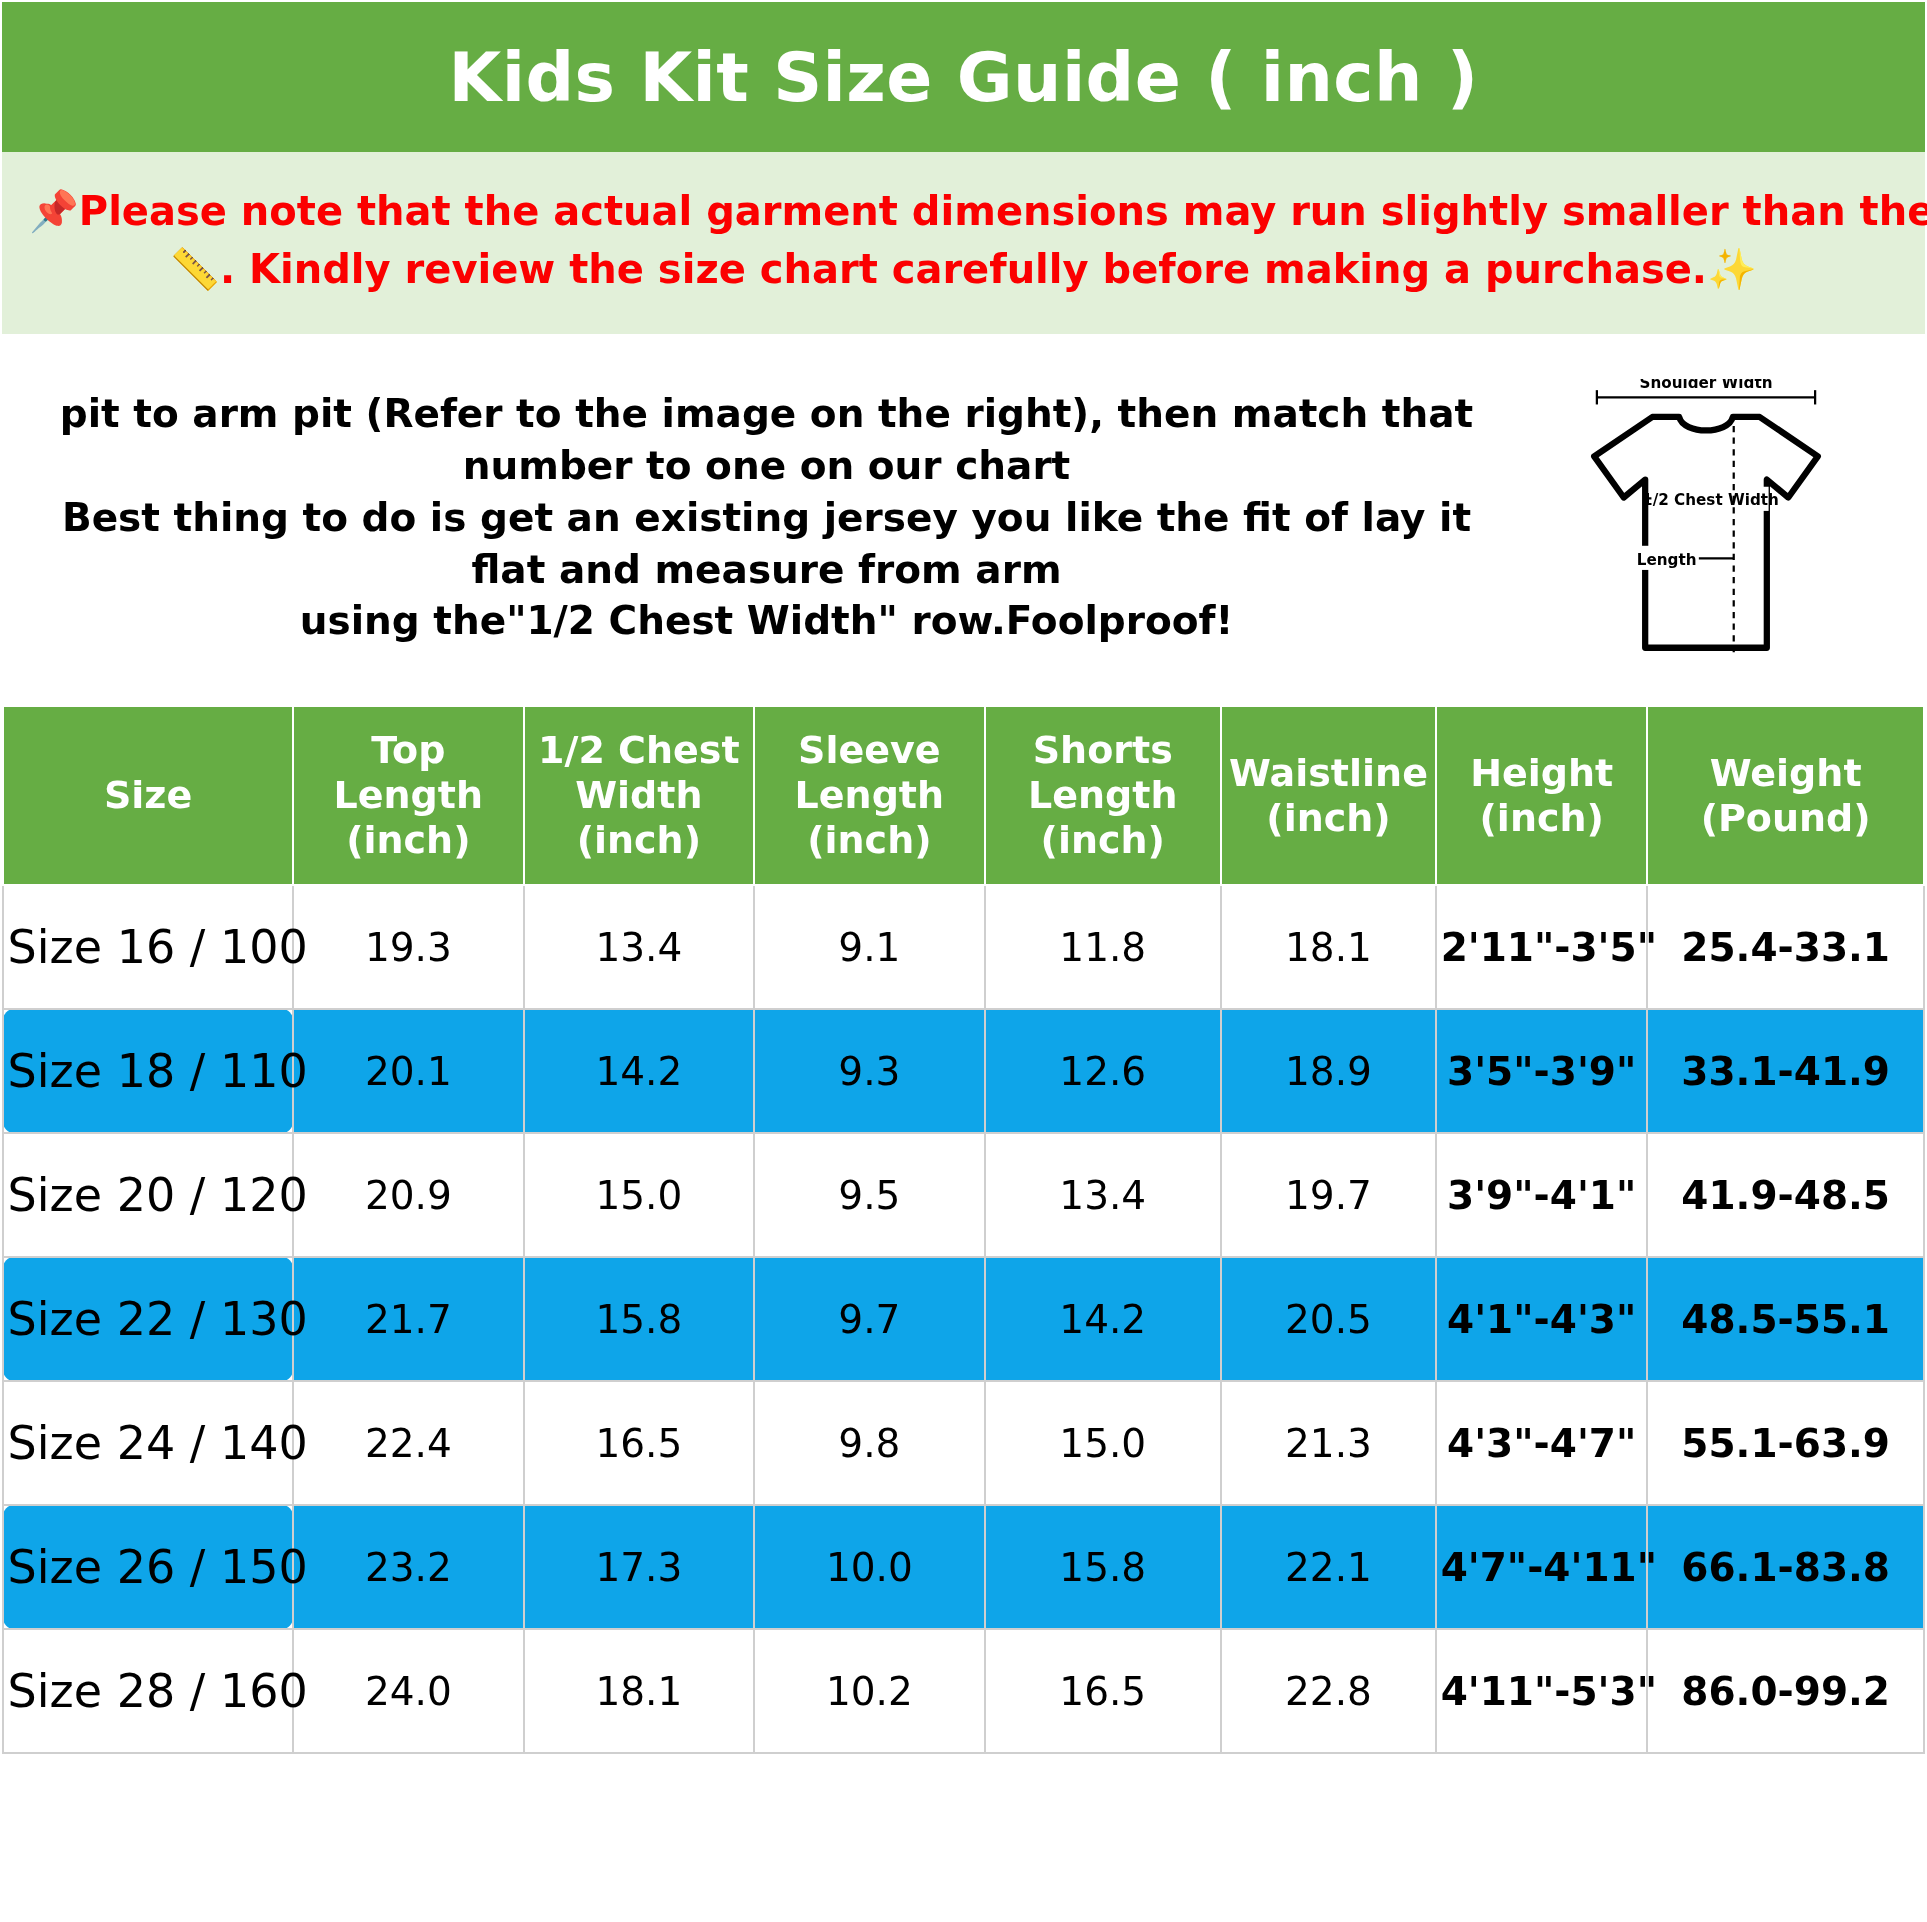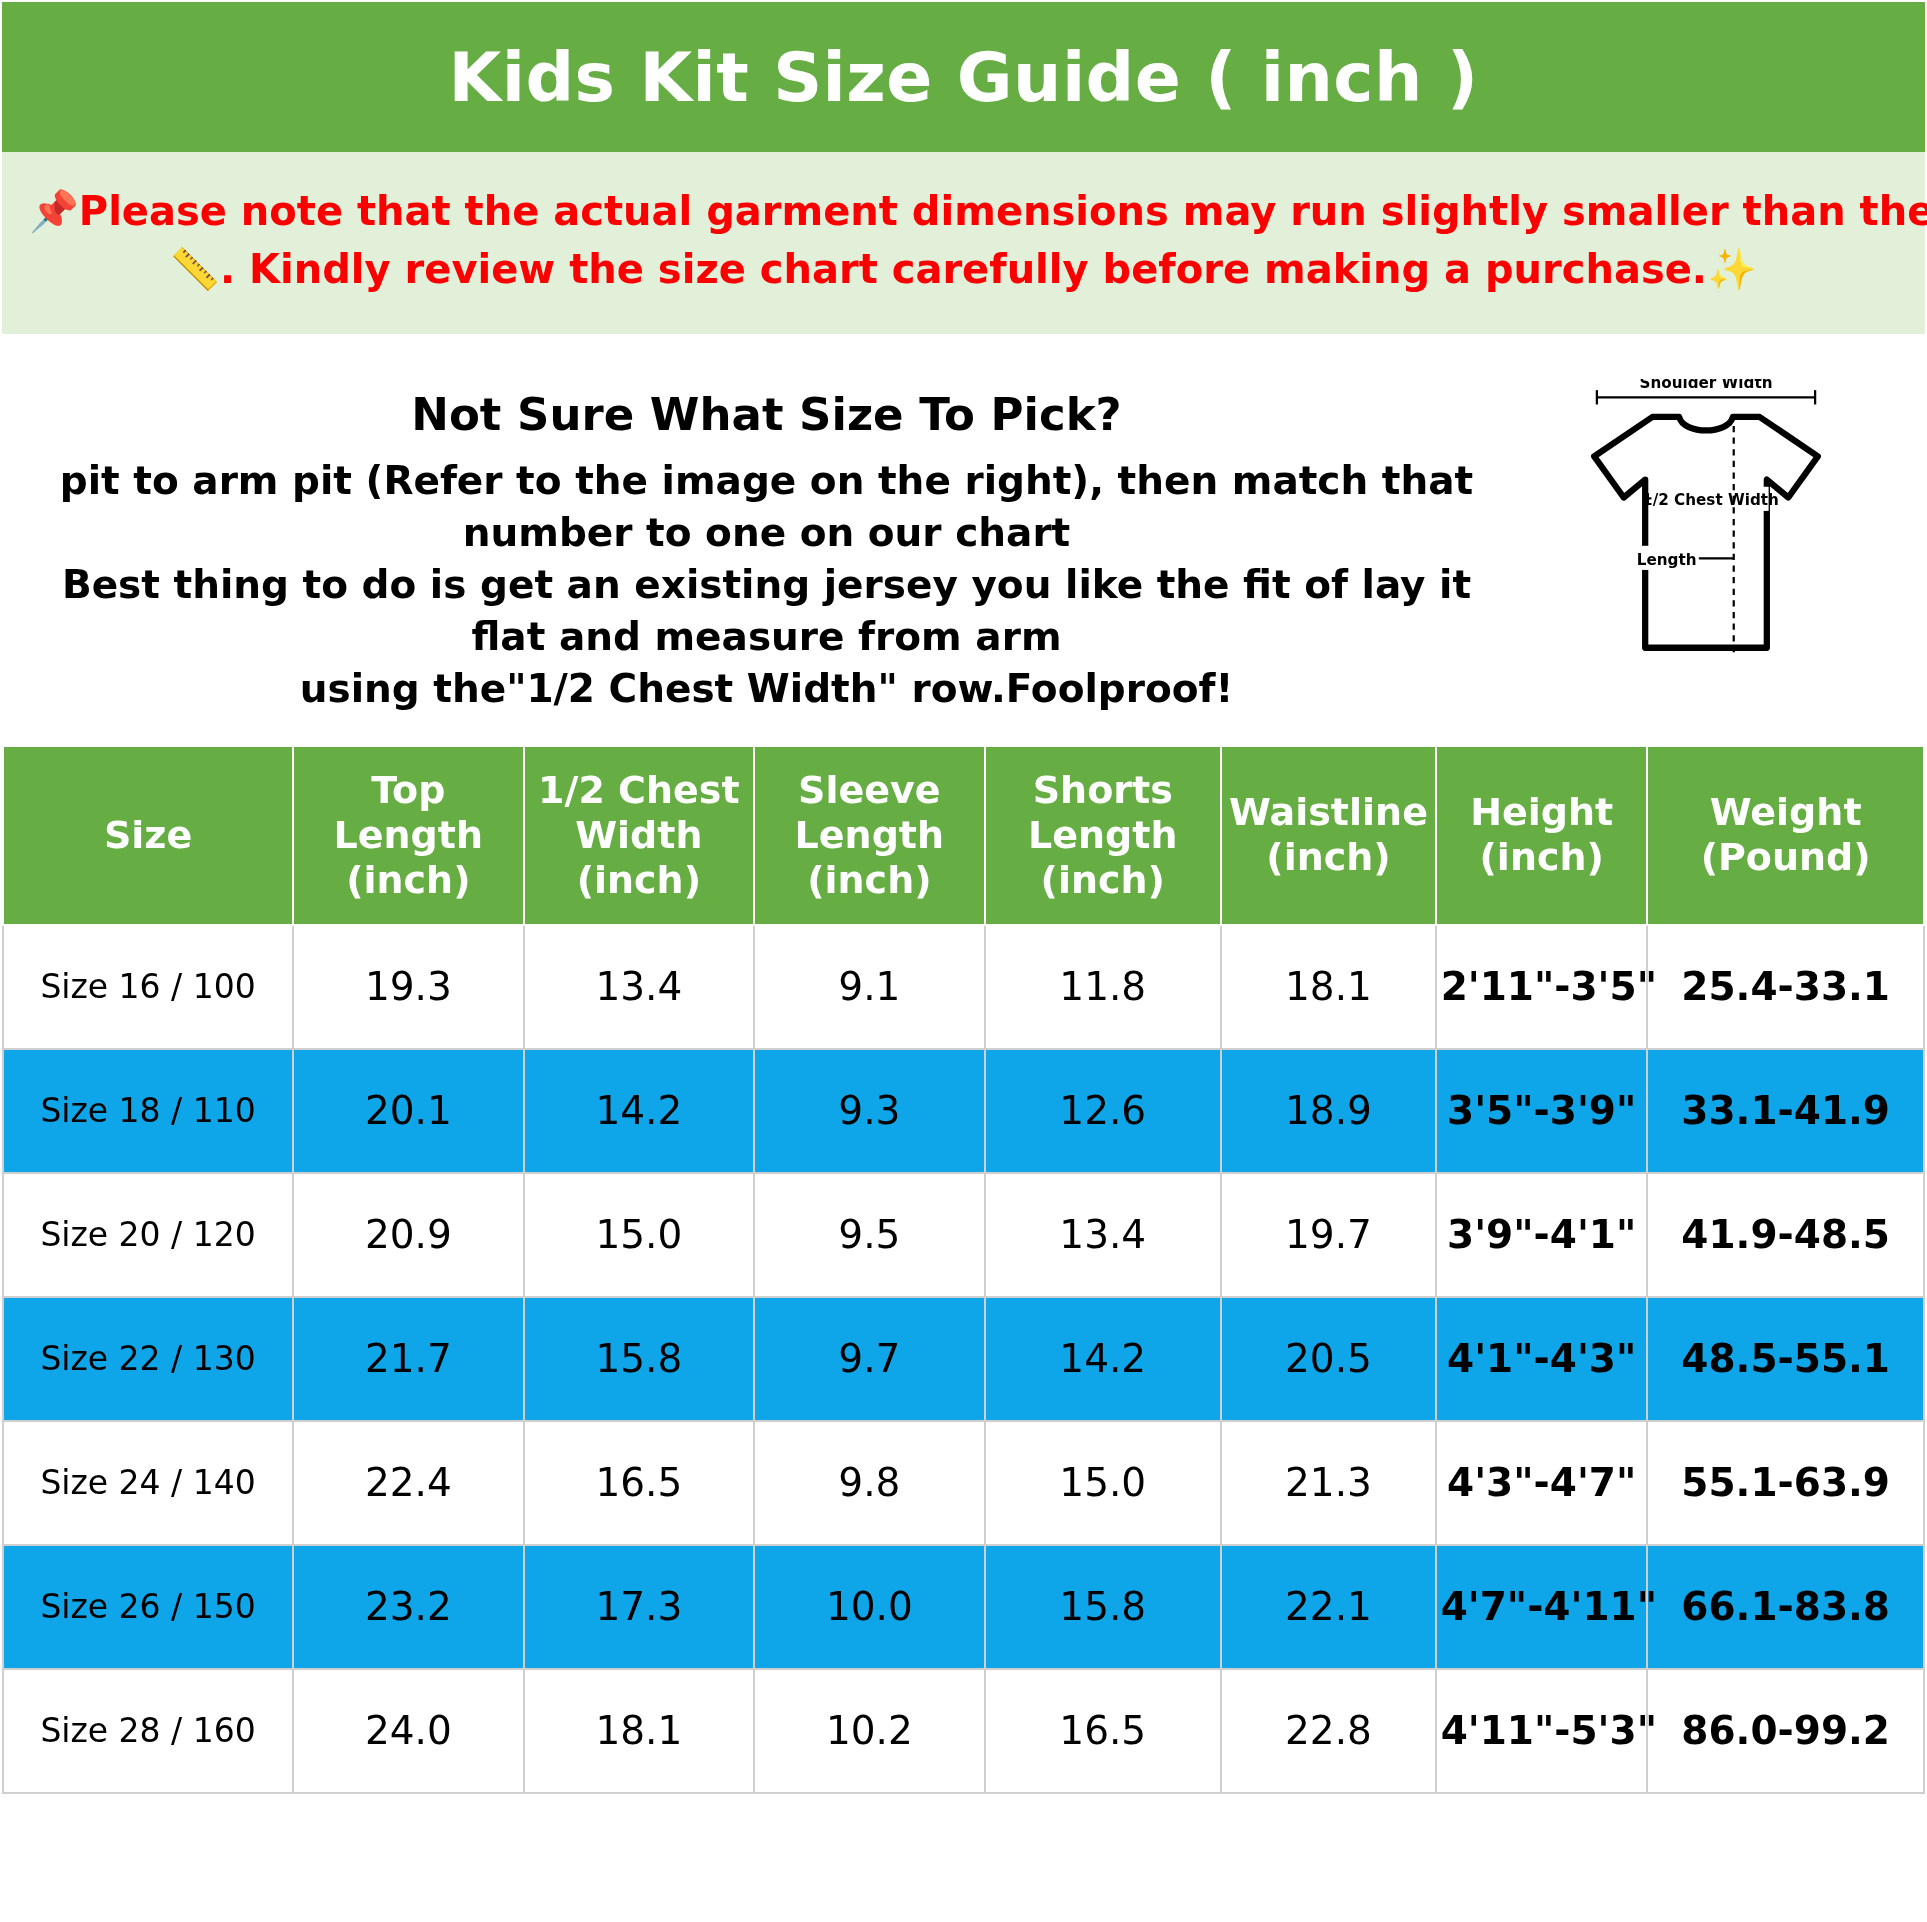--- a/index.html
+++ b/index.html
@@ -137,21 +137,22 @@
     border-right: 2.7px solid #cfcfcf;
     white-space: nowrap;
   }
   table.size-table tbody tr.odd td {
     background: #ffffff;
   }
   table.size-table tbody tr.even td {
     background: #0ea5e9;
   }
   table.size-table tbody td.size-cell {
-    font-size: 33px;
+    font-size: 46px;
+    border-radius: 11px;
   }
   table.size-table tbody td.bold-cell {
     font-weight: bold;
   }
   col.c-size { width: 15.1%; }
   col.c1 { width: 12.0%; }
   col.c2 { width: 12.0%; }
   col.c3 { width: 12.0%; }
   col.c4 { width: 12.3%; }
   col.c5 { width: 11.2%; }
@@ -171,21 +172,20 @@
     <div class="notice-line">
       <span class="emoji">📌</span><span>Please note that the actual garment dimensions may run slightly smaller than the size chart</span>
     </div>
     <div class="notice-line">
       <span class="emoji">📏</span><span>. Kindly review the size chart carefully before making a purchase.</span><span class="emoji">✨</span>
     </div>
   </div>
 
   <div class="guide">
     <div class="guide-text">
-      <div class="guide-title">Not Sure What Size To Pick?</div>
       <div class="guide-body">pit to arm pit (Refer to the image on the right), then match that number to one on our chart</div>
       <div class="guide-body">Best thing to do is get an existing jersey you like the fit of lay it flat and measure from arm</div>
       <div class="guide-body">using the"1/2 Chest Width" row.Foolproof!</div>
     </div>
     <div class="shirt-figure">
       <div class="shirt-svg-wrap">
         <svg viewBox="0 0 360 330" width="322" height="296" xmlns="http://www.w3.org/2000/svg">
 
           <line x1="58" y1="20" x2="302" y2="20" stroke="#000" stroke-width="2.5"></line>
           <line x1="58" y1="12" x2="58" y2="28" stroke="#000" stroke-width="2.5"></line>

